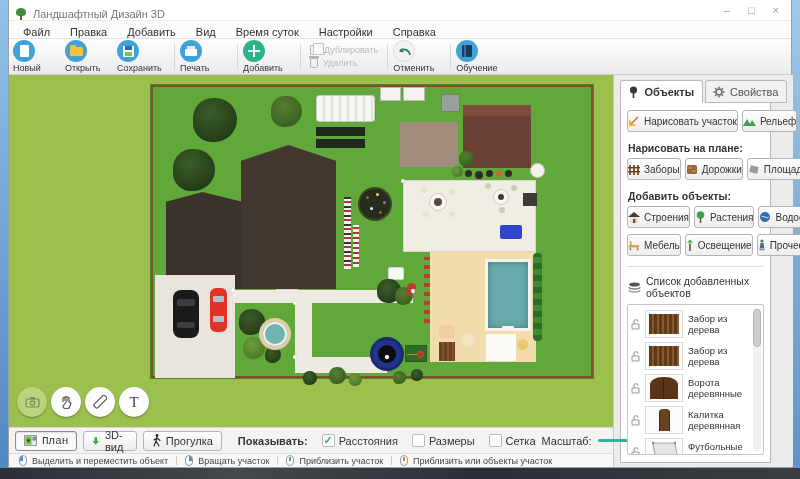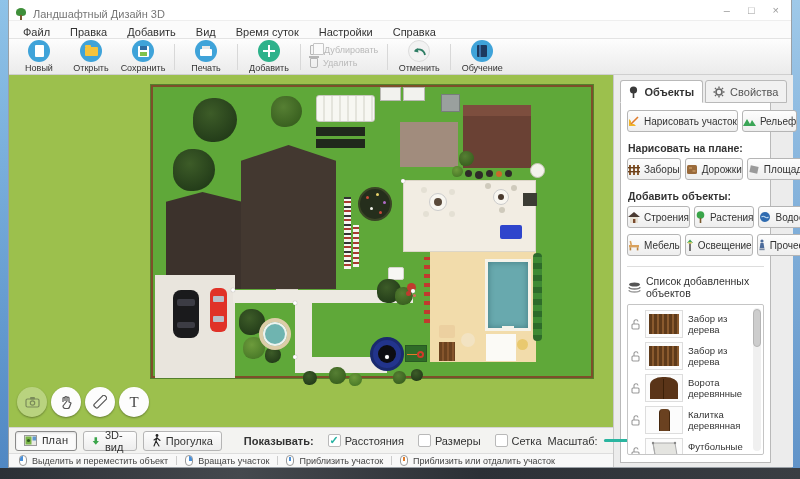--- a/index.html
+++ b/index.html
@@ -30,21 +30,21 @@
   
   .menubar { height:18px; background:#fbfbfb; border-top:1px solid #eee;
              display:flex; align-items:flex-end; gap:20px; padding:0 14px;
              font-size:11px; color:#333; flex:0 0 auto; }
   .menubar span { cursor:default; }
 
   
   .toolbar { height:37px; background:linear-gradient(#fdfdfd,#ebebeb);
              border-top:1px solid #e3e3e3; border-bottom:1px solid #cfcfcf;
              display:flex; align-items:center; padding:0 4px; flex:0 0 auto; }
-  .tbtn { width:52px; display:flex; flex-direction:column; align-items:center; gap:1px; }
+  .tbtn { width:52px; display:flex; flex-direction:column; align-items:flex-start; gap:1px; }
   .tbtn .circ { width:22px; height:22px; border-radius:50%; display:flex;
                 align-items:center; justify-content:center; }
   .tbtn .lbl { font-size:9px; color:#333; }
   .circ.blue  { background:#3fa3d9; }
   .circ.green { background:#2eb28b; }
   .circ.light { background:#f2f2f2; border:1px solid #ddd; }
   .tsep { width:1px; height:26px; background:#d8d8d8; margin:0 5px; }
   .tstack { display:flex; flex-direction:column; gap:3px; margin:0 4px; }
   .tstack .row { display:flex; align-items:center; gap:5px; font-size:9px; color:#b5b5b5; }
   .dis-lbl { color:#b9b9b9 !important; }
@@ -436,21 +436,21 @@
               </svg>
             <span>3D-вид</span>
           </div>
           <div class="vbtn">
             <svg width="9" height="13" viewBox="0 0 9 13">
                 <circle cx="5" cy="1.5" r="1.4" fill="#222"></circle>
                 <path d="M5 3 L4 7 L2 12 M4 7 L7 12 M5 4 L2 6 M5 4 L8 6.5" fill="none" stroke="#222" stroke-width="1.1" stroke-linecap="round"></path>
               </svg>
             <span>Прогулка</span>
           </div>
-          <span style="margin-left:16px;font-weight:bold;">Показывать:</span>
+          <span style="margin-left:10px;font-weight:bold;">Показывать:</span>
           <div class="chk">
             <span class="box">
                 <i style="font-style:normal;">✓</i>
               </span>
             <span>Расстояния</span>
           </div>
           <div class="chk">
             <span class="box"></span>
             <span>Размеры</span>
           </div>
@@ -487,21 +487,21 @@
             <span class="mouse m-mid">
                 <i></i>
               </span>
             <span>Приблизить участок</span>
           </span>
           <span class="hsep"></span>
           <span class="hint">
             <span class="mouse m-wheel">
                 <i></i>
               </span>
-            <span>Приблизить или отдалить участок</span>
+            <span>Приблизить или объекты участок</span>
           </span>
         </div>
       </div>
 
       <div class="panel">
         <div class="tabs">
           <div class="tab active">
             <svg width="11" height="12" viewBox="0 0 11 12" class="pi">
                 <circle cx="5.5" cy="4" r="3.6" fill="#3a3a3a"></circle>
                 <rect x="4.7" y="7" width="1.6" height="5" fill="#3a3a3a"></rect>

